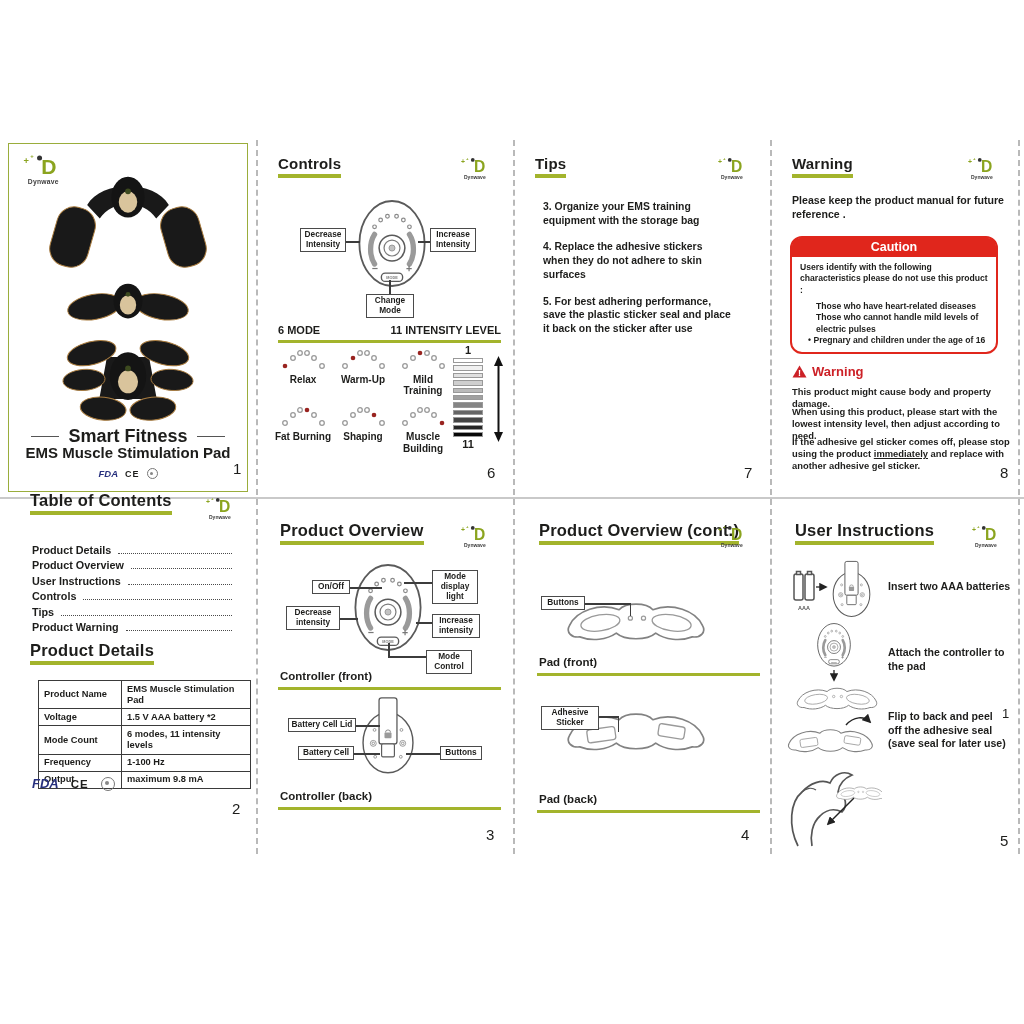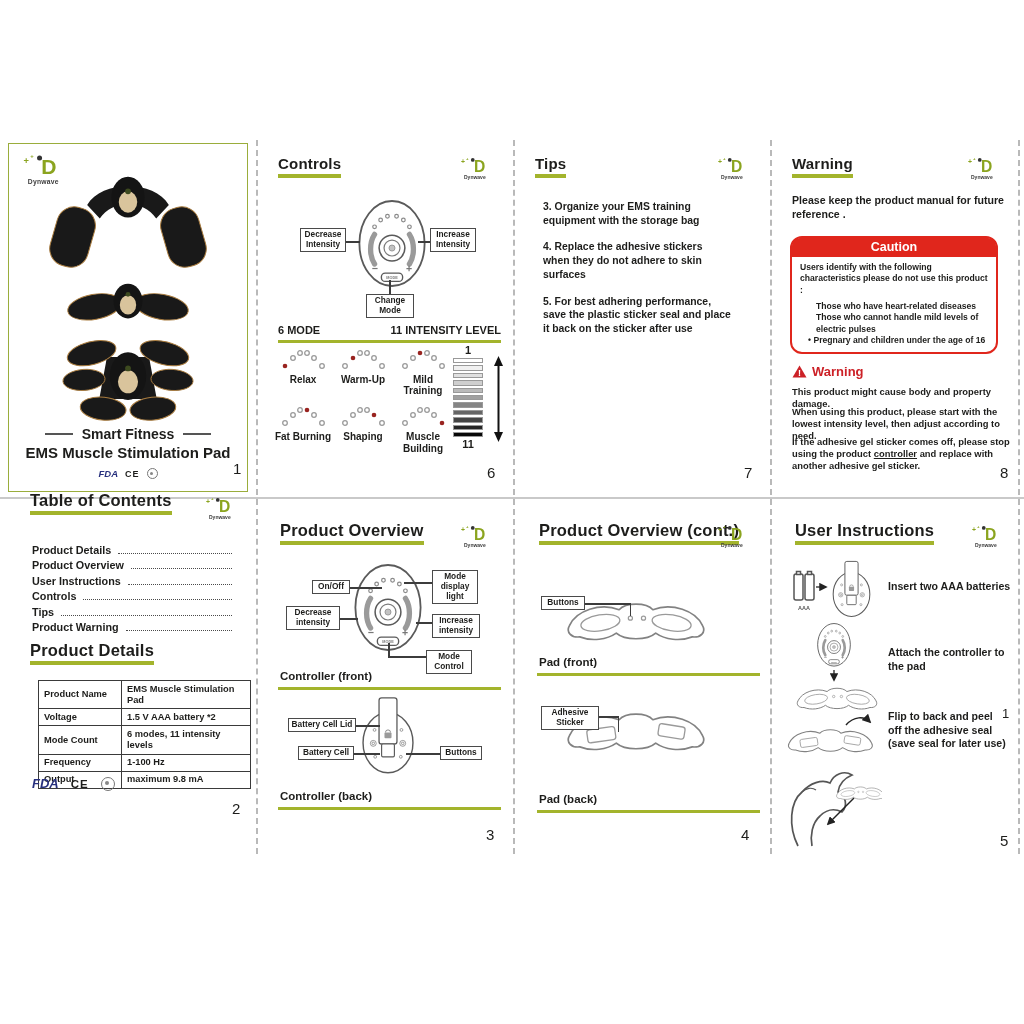--- a/index.html
+++ b/index.html
@@ -16,21 +16,21 @@
        text-align:center;padding:1px 2px;line-height:1.2;z-index:3;box-sizing:border-box;}
   .ln{position:absolute;background:#3c3c3c;z-index:2;}
   .pg{position:absolute;font-size:15px;color:#1d1d1b;}
   .cap{position:absolute;font-weight:bold;font-size:11.5px;}
   .capline{position:absolute;height:2.5px;background:#a3b42c;}
   .btxt{position:absolute;font-weight:bold;line-height:1.3;}
   
   .cover-box{box-sizing:border-box;border:1.5px solid #9aad3b;background:#fff;}
   .title-row{position:absolute;left:0;right:0;display:flex;align-items:center;justify-content:center;gap:9px;}
   .dash{width:28px;height:1.5px;background:#555;}
-  .t1{font-size:14px;font-weight:bold;}
+  .t1{font-size:18px;font-weight:bold;}
   .t2{position:absolute;left:0;right:0;text-align:center;font-size:15px;font-weight:bold;}
   .certrow{position:absolute;left:0;right:0;display:flex;justify-content:center;align-items:center;gap:7px;}
   .fda{font-style:italic;font-weight:bold;color:#28317e;font-size:9.5px;}
   .ce{font-weight:bold;font-size:9px;letter-spacing:1px;}
   .circ{display:inline-block;width:9px;height:9px;border:1px solid #777;border-radius:50%;position:relative;}
   .circ::after{content:"";position:absolute;left:2.5px;top:2.5px;width:3px;height:3px;border-radius:50%;background:#888;}
   .certrow2 .fda{font-size:13px;}
   .certrow2 .ce{font-size:11.5px;}
   .certrow2 .circ{width:12px;height:12px;}
   .certrow2 .circ::after{left:3.5px;top:3.5px;width:4px;height:4px;}
@@ -349,21 +349,21 @@
     </div>
     <div class="subwarn" style="left:20px;top:224px">
       <svg width="15" height="13" viewBox="0 0 15 13">
         <polygon points="7.5,0.5 14.5,12.5 0.5,12.5" fill="#cc2127"></polygon>
         <text x="7.5" y="11" font-size="9" font-weight="bold" fill="#fff" text-anchor="middle">!</text>
       </svg>
       <span>Warning</span>
     </div>
     <div class="btxt" style="left:20px;top:246px;width:216px;font-size:9.4px">This product might cause body and property damage.</div>
     <div class="btxt" style="left:20px;top:266px;width:216px;font-size:9.4px">When using this product, please start with the lowest intensity level, then adjust according to need.</div>
-    <div class="btxt" style="left:20px;top:296px;width:218px;font-size:9.4px"><span>If the adhesive gel sticker comes off, please stop using the product </span><span class="u">controller</span><span> and replace with another adhesive gel sticker.</span></div>
+    <div class="btxt" style="left:20px;top:296px;width:218px;font-size:9.4px"><span>If the adhesive gel sticker comes off, please stop using the product </span><span class="u">immediately</span><span> and replace with another adhesive gel sticker.</span></div>
     <div class="pg" style="left:228px;top:324px">8</div>
   </div>
 
   <div class="panel" style="left:8px;top:482px;width:250px;height:340px">
     <div class="hd big" style="position:absolute;left:22px;top:10px">Table of Contents</div>
     <svg class="logo" style="right:14px;top:12px" width="40" height="28" viewBox="0 0 64 42">
       <text x="3" y="15" font-size="11" font-weight="bold" fill="#8ba41f">+</text>
       <text x="11" y="8" font-size="7" font-weight="bold" fill="#8ba41f">+</text>
       <circle cx="22" cy="8" r="3" fill="#333"></circle>
       <text x="24" y="27" font-size="25" font-weight="bold" fill="#8ba41f">D</text>

